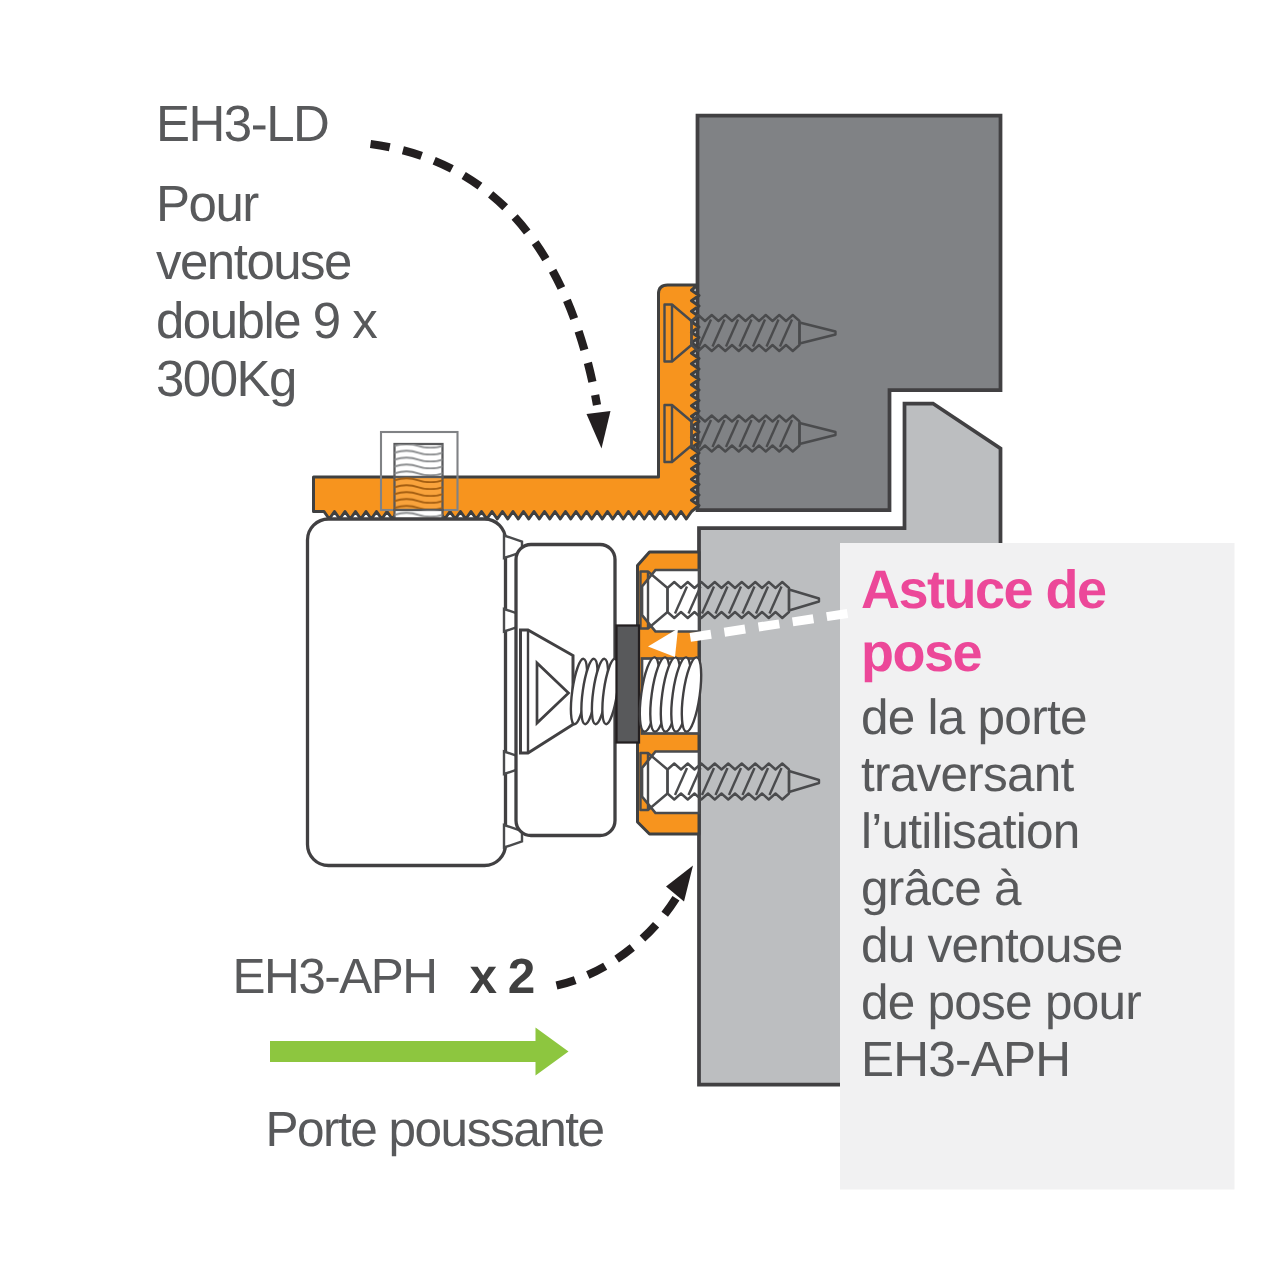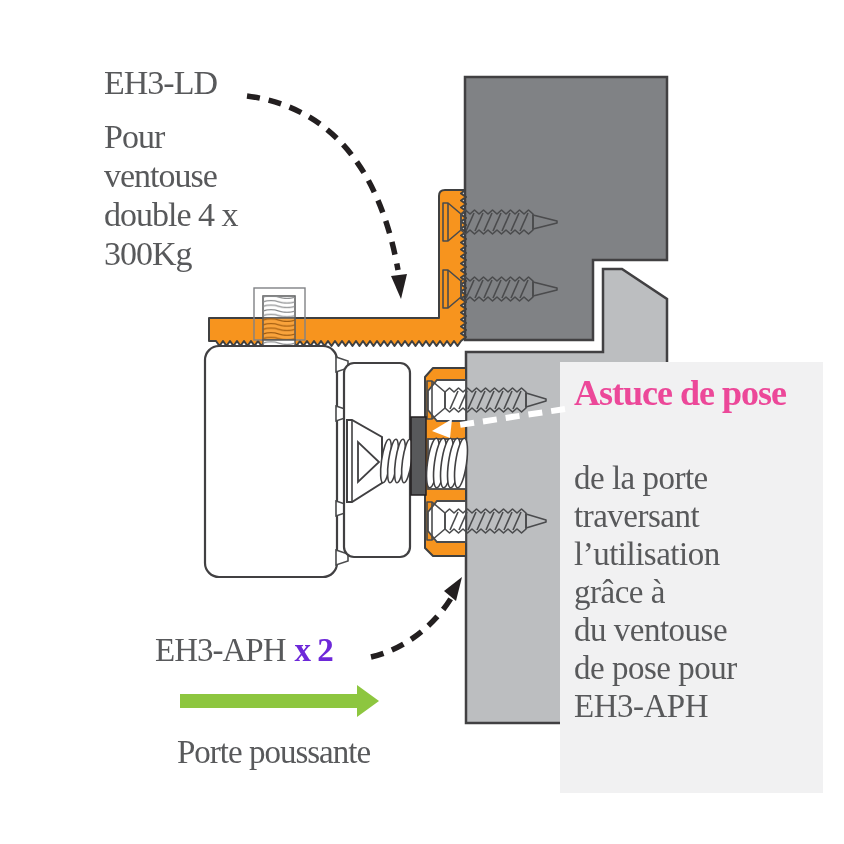--- a/index.html
+++ b/index.html
@@ -1,23 +1,23 @@
 <!DOCTYPE html>
 <html><head>
 <meta charset="utf-8">
 <style>
   html,body{margin:0;padding:0;background:#ffffff;}
   #stage{position:relative;width:844px;height:844px;background:#ffffff;overflow:hidden;
-         font-family:Liberation Serif, serif;}
+         font-family:Liberation Sans, sans-serif;}
   #drawing{position:absolute;left:0;top:0;}
   .lbl{position:absolute;color:#58595B;letter-spacing:-1px;white-space:nowrap;}
   #eh3ld-label{left:104px;top:64px;font-size:34px;}
   #desc-block{left:104px;top:117px;font-size:34px;line-height:39px;}
   #aph-line{left:155px;top:632px;font-size:33px;}
-  #aph-qty{color:#6d28d9;font-weight:bold;margin-left:9px;}
+  #aph-qty{color:#404040;font-weight:bold;margin-left:22px;}
   #porte-label{left:177px;top:734px;font-size:33px;}
   #tip-title{left:574px;top:372px;width:252px;font-size:36px;line-height:42px;
              font-weight:bold;color:#ec4899;white-space:normal;}
   #tip-body{left:574px;top:459px;font-size:33px;line-height:38px;letter-spacing:-0.5px;}
 </style>
 </head>
 <body>
 
 <div id="stage">
 
@@ -163,21 +163,21 @@
   </g>
 
   <polygon points="180,694 357,694 357,685 379,701 357,717 357,708 180,708" fill="#8DC63F"></polygon>
 </svg>
 
 <div class="lbl" id="eh3ld-label">EH3-LD</div>
 
 <div class="lbl" id="desc-block">
   <div>Pour</div>
   <div>ventouse</div>
-  <div>double 4 x</div>
+  <div>double 9 x</div>
   <div>300Kg</div>
 </div>
 
 <div class="lbl" id="aph-line">
   <span>EH3-APH</span><span id="aph-qty">x 2</span>
 </div>
 
 <div class="lbl" id="porte-label">Porte poussante</div>
 
 <div class="lbl" id="tip-title">Astuce de pose</div>

